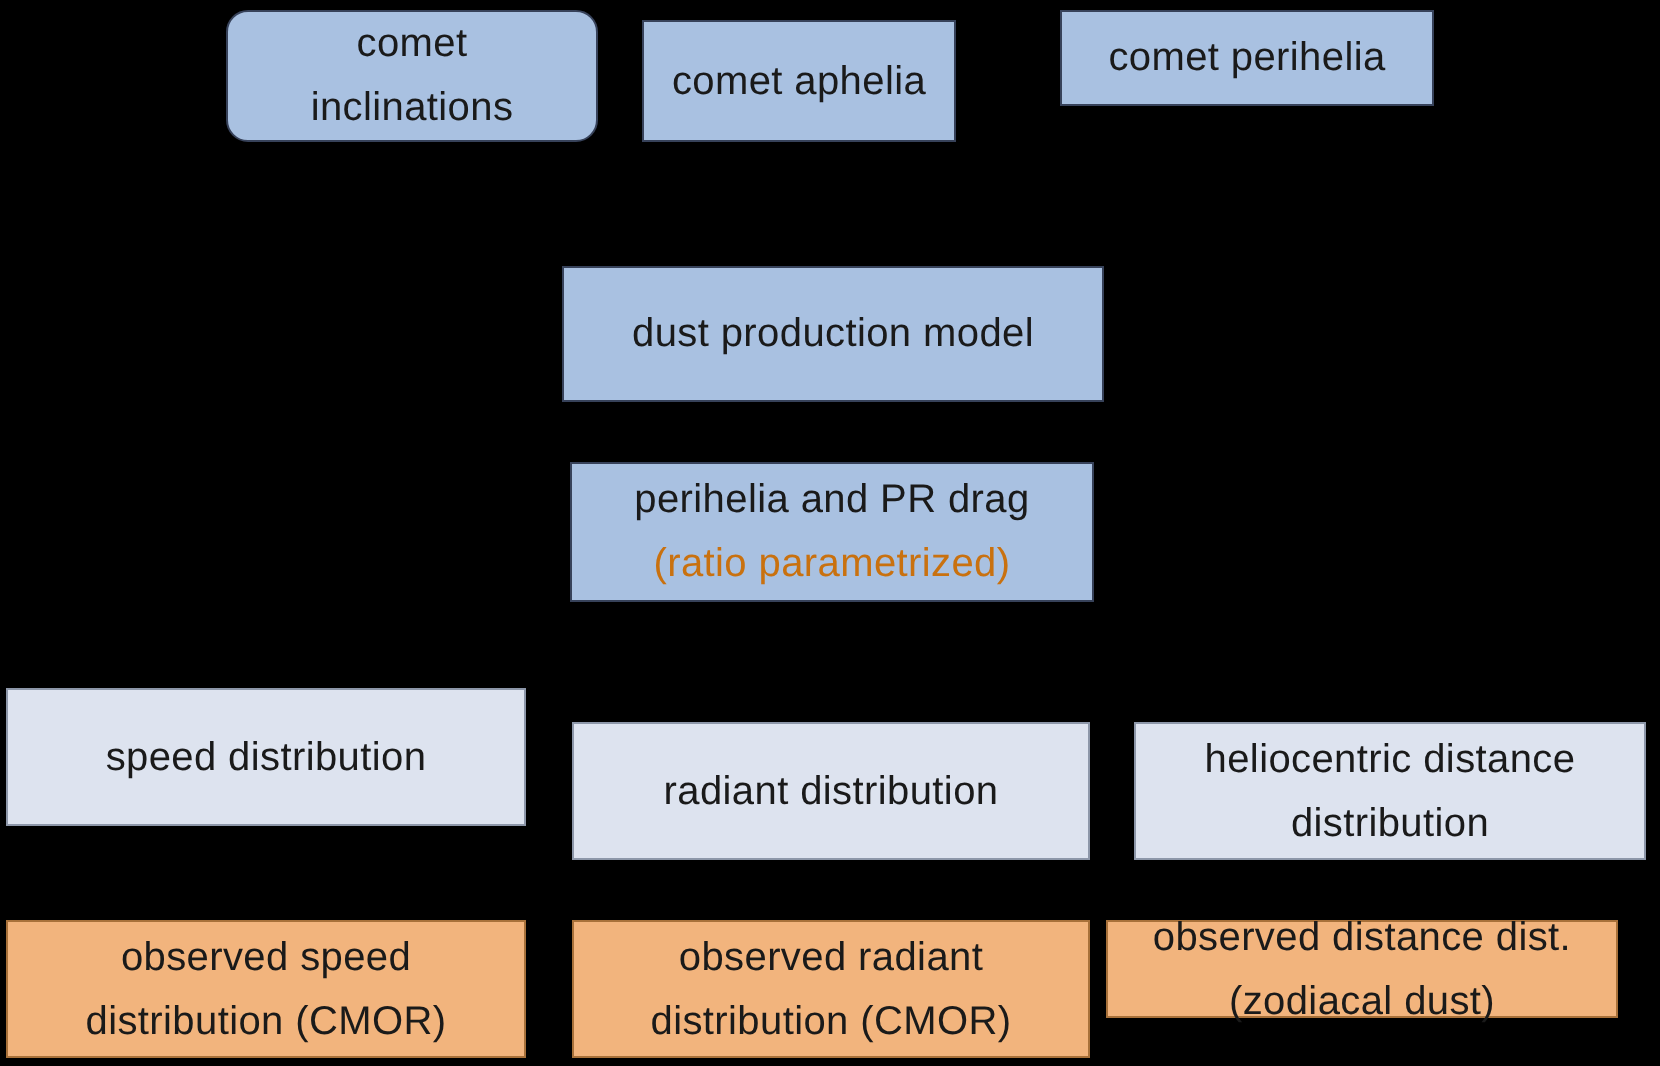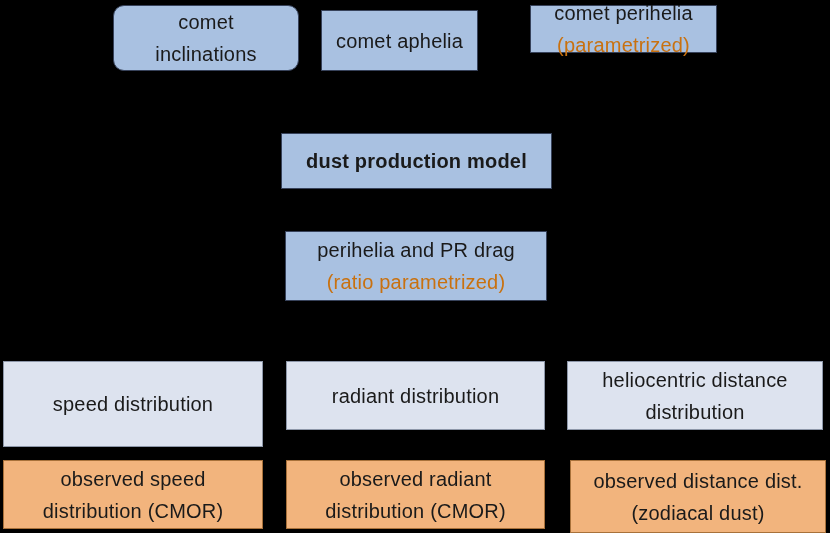--- a/index.html
+++ b/index.html
@@ -58,33 +58,32 @@
     <span class="ln">comet</span>
     <span class="ln">inclinations</span>
   </div>
 
   <div class="node node-blue" style="left:321px; top:10px; width:157px; height:61px;">
     <span class="ln">comet aphelia</span>
   </div>
 
   <div class="node node-blue" style="left:530px; top:5px; width:187px; height:48px;">
     <span class="ln">comet perihelia</span>
-    <span class="ln accent">(parametrized)</span>
   </div>
 
-  <div class="node node-blue" style="left:281px; top:133px; width:271px; height:56px;font-weight:bold;">
+  <div class="node node-blue" style="left:281px; top:133px; width:271px; height:68px;">
     <span class="ln">dust production model</span>
   </div>
 
   <div class="node node-blue" style="left:285px; top:231px; width:262px; height:70px;">
     <span class="ln">perihelia and PR drag</span>
     <span class="ln accent">(ratio parametrized)</span>
   </div>
 
-  <div class="node node-light" style="left:3px; top:361px; width:260px; height:86px;justify-content:center;">
+  <div class="node node-light" style="left:3px; top:344px; width:260px; height:69px;justify-content:center;">
     <span class="ln">speed distribution</span>
   </div>
 
   <div class="node node-light" style="left:286px; top:361px; width:259px; height:69px;">
     <span class="ln">radiant distribution</span>
   </div>
 
   <div class="node node-light" style="left:567px; top:361px; width:256px; height:69px;">
     <span class="ln">heliocentric distance</span>
     <span class="ln">distribution</span>
@@ -93,18 +92,18 @@
   <div class="node node-orange" style="left:3px; top:460px; width:260px; height:69px;">
     <span class="ln">observed speed</span>
     <span class="ln">distribution (CMOR)</span>
   </div>
 
   <div class="node node-orange" style="left:286px; top:460px; width:259px; height:69px;">
     <span class="ln">observed radiant</span>
     <span class="ln">distribution (CMOR)</span>
   </div>
 
-  <div class="node node-orange" style="left:570px; top:460px; width:256px; height:73px;">
+  <div class="node node-orange" style="left:553px; top:460px; width:256px; height:49px;">
     <span class="ln">observed distance dist.</span>
     <span class="ln">(zodiacal dust)</span>
   </div>
 
 </div>
 
 </body></html>

